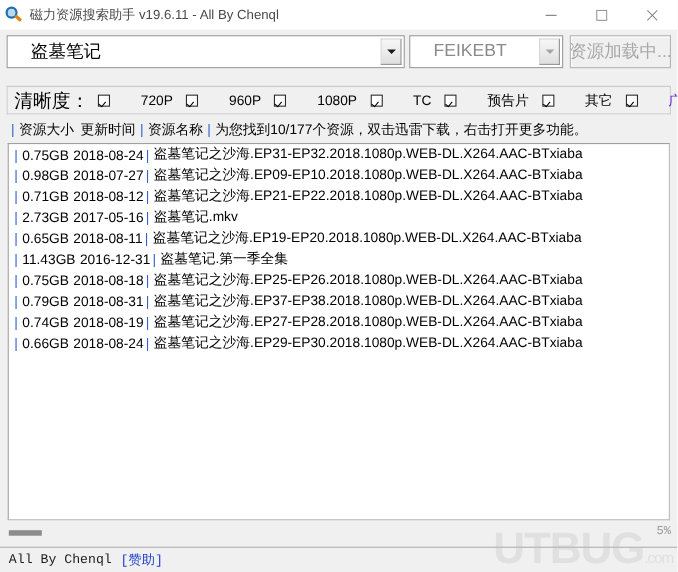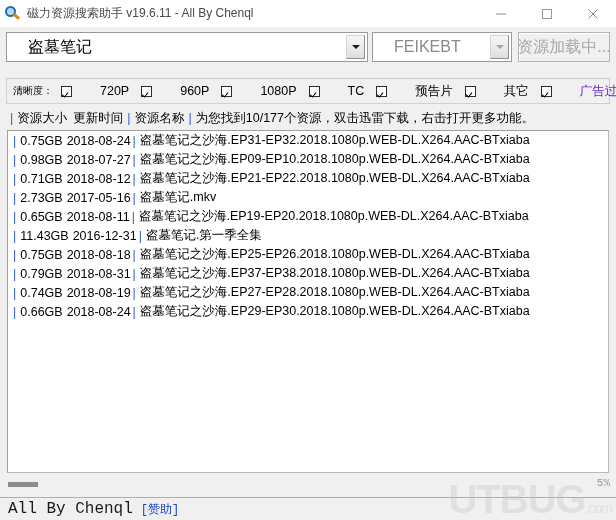--- a/index.html
+++ b/index.html
@@ -152,21 +152,21 @@
     width: 604px; height: 26px;
     border: 1px solid #d0d0d0;
     border-top-color: #c8c8c8;
     box-sizing: border-box;
     background: #f0f0f0;
     display: flex;
     align-items: center;
     padding: 0 6px;
   }
   .filter-label {
-    font-size: 10px;
+    font-size: 17px;
     color: #000000;
     margin-right: 8px;
     white-space: nowrap;
   }
   .chk-item {
     display: flex;
     align-items: center;
     margin-right: 12px;
     cursor: default;
     white-space: nowrap;
@@ -270,21 +270,21 @@
     left: 0; top: 497px;
     width: 616px; height: 23px;
     background: #f0f0f0;
     border-top: 1px solid #b0b0b0;
     box-sizing: border-box;
     display: flex;
     align-items: center;
   }
   .status-left {
     margin-left: 8px;
-    font-size: 16px;
+    font-size: 12px;
     color: #1a1a1a;
     font-family: "Liberation Mono", "DejaVu Sans Mono", monospace;
     white-space: nowrap;
   }
   .status-donate {
     margin-left: 8px;
     font-size: 12px;
     color: #1b3ecb;
     font-family: "Liberation Mono", "DejaVu Sans Mono", monospace;
     cursor: default;

